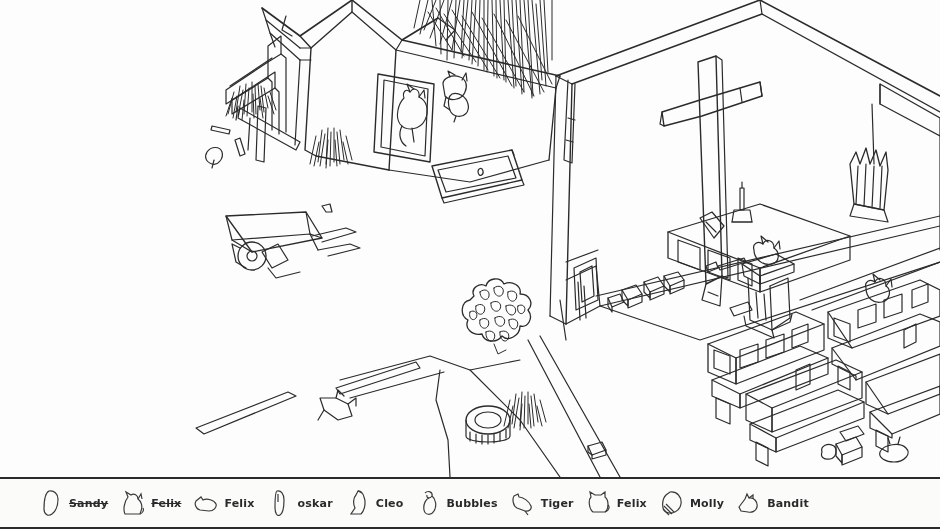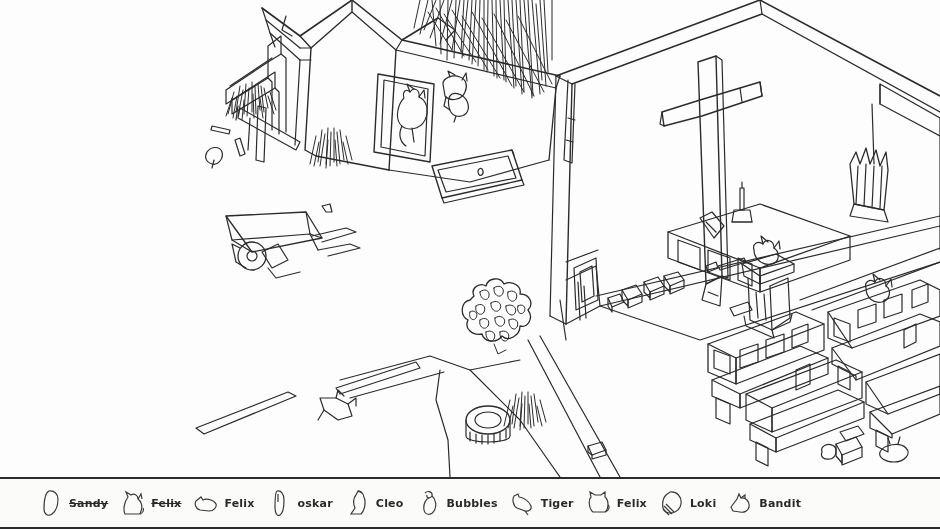--- a/index.html
+++ b/index.html
@@ -562,21 +562,21 @@
 
     <div class="cat-entry">
       <span class="cat-glyph">
         <svg viewBox="0 0 26 30" width="26" height="30" fill="none" stroke="#3a3a3a" stroke-width="1.2">
           <path d="M11 4 C18 3 23 9 22 16 C21 23 13 27 7 24 C2 21 3 11 7 7 Z"></path>
           <path d="M7 16 L15 24"></path>
           <path d="M5 18 L13 26"></path>
           <path d="M4 21 L10 27"></path>
         </svg>
       </span>
-      <span class="cat-name">Loki</span>
+      <span class="cat-name">Molly</span>
     </div>
 
     <div class="cat-entry">
       <span class="cat-glyph">
         <svg viewBox="0 0 26 30" width="26" height="30" fill="none" stroke="#3a3a3a" stroke-width="1.2">
           <path d="M3 19 L9 11 L11 6 L13 10 C18 9 22 14 21 19 C20 23 16 25 12 24 L5 23 Z"></path>
           <path d="M13 10 L17 7 L17 11"></path>
         </svg>
       </span>
       <span class="cat-name">Bandit</span>

